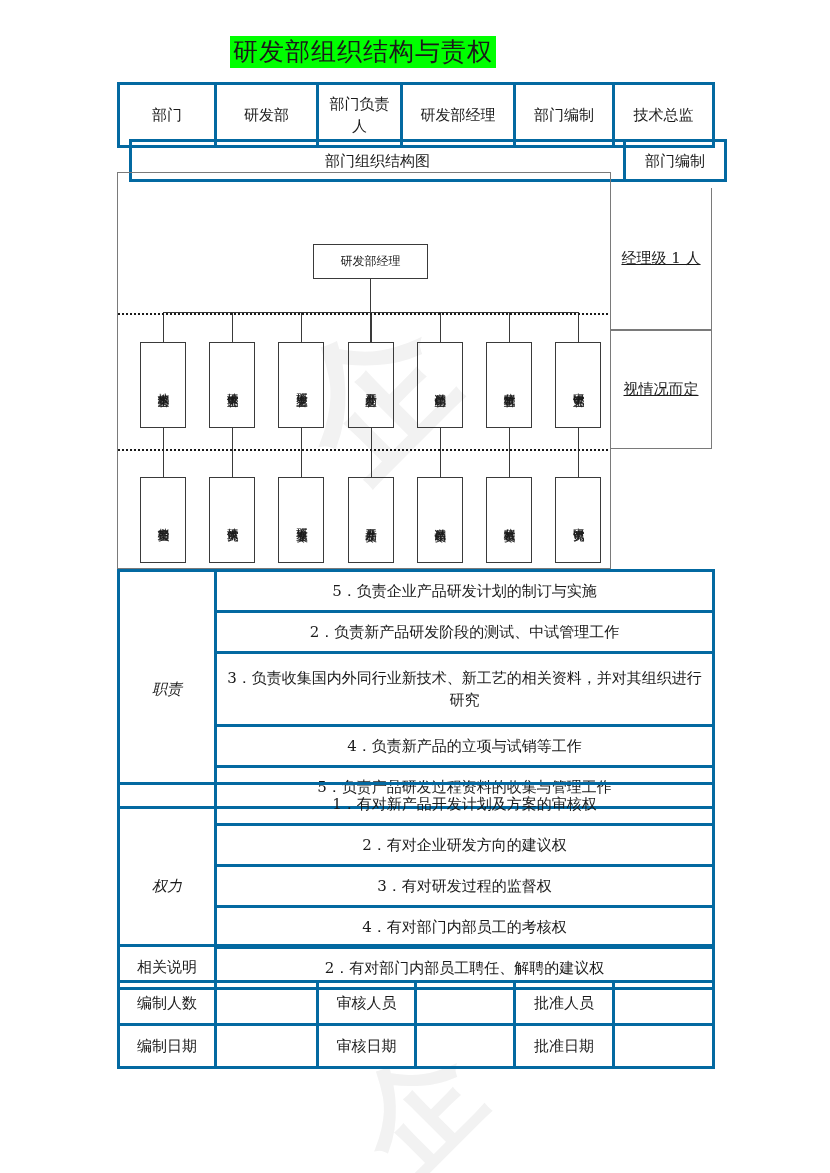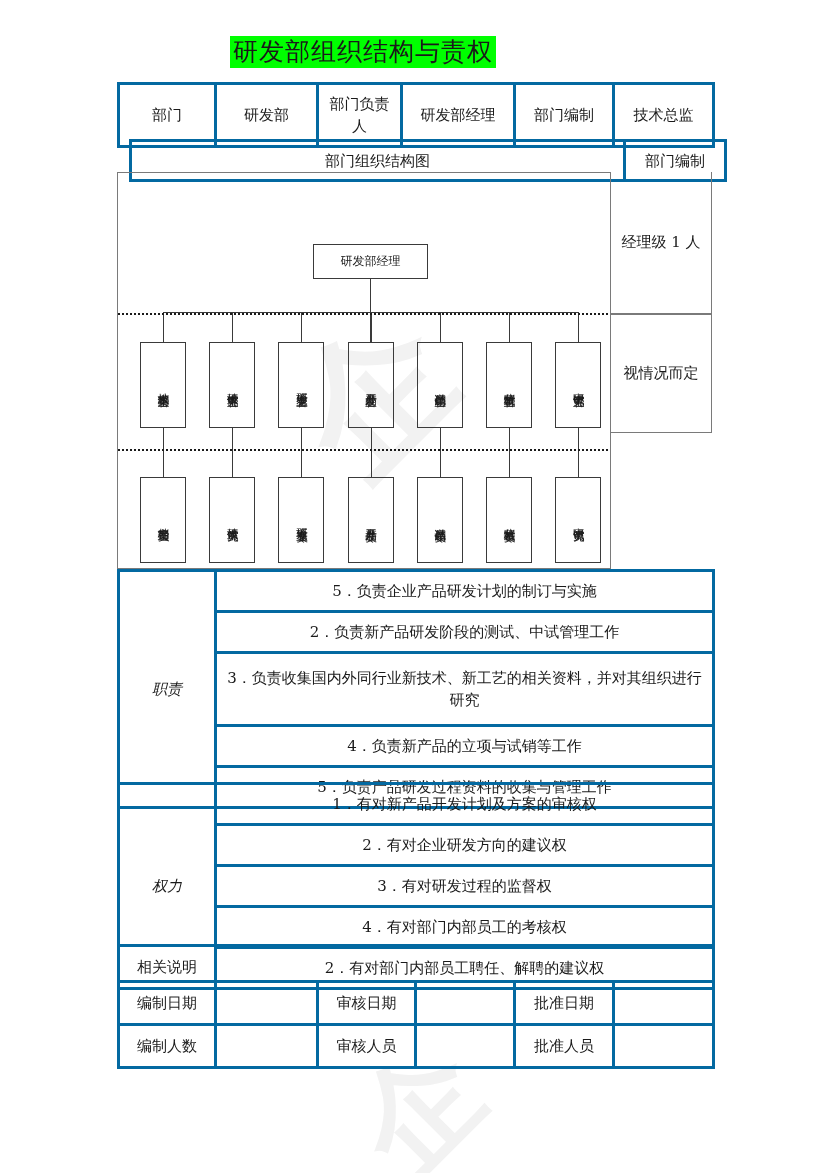--- a/index.html
+++ b/index.html
@@ -97,24 +97,25 @@
     position: absolute;
     left: 0; top: 0;
     width: 494px;
     height: 397px;
     border: 1px solid #7a7a7a;
     box-sizing: border-box;
     overflow: hidden;
   }
   .chart-right {
     position: absolute;
-    left: 494px; top: 0;
+    left: 494px; top: 16px;
     width: 101px;
     height: 397px;
     box-sizing: border-box;
+    text-decoration: underline;
   }
   .cr-cell {
     box-sizing: border-box;
     border: 1px solid #7a7a7a;
     border-left: none;
     display: flex;
     align-items: center;
     justify-content: center;
     font-size: 15px;
     text-align: center;
@@ -379,31 +380,31 @@
     <colgroup>
       <col style="width:97px">
         <col style="width:102px">
         <col style="width:98px">
       <col style="width:99px">
         <col style="width:99px">
         <col style="width:100px">
     </colgroup>
     <tbody>
         <tr>
+      <td>编制人数</td>
+      <td></td>
+      <td>审核人员</td>
+      <td></td>
+      <td>批准人员</td>
+      <td></td>
+    </tr>
+    <tr>
       <td>编制日期</td>
       <td></td>
       <td>审核日期</td>
       <td></td>
       <td>批准日期</td>
       <td></td>
     </tr>
-    <tr>
-      <td>编制人数</td>
-      <td></td>
-      <td>审核人员</td>
-      <td></td>
-      <td>批准人员</td>
-      <td></td>
-    </tr>
   </tbody>
     </table>
 
 </div>
 
 </body></html>

